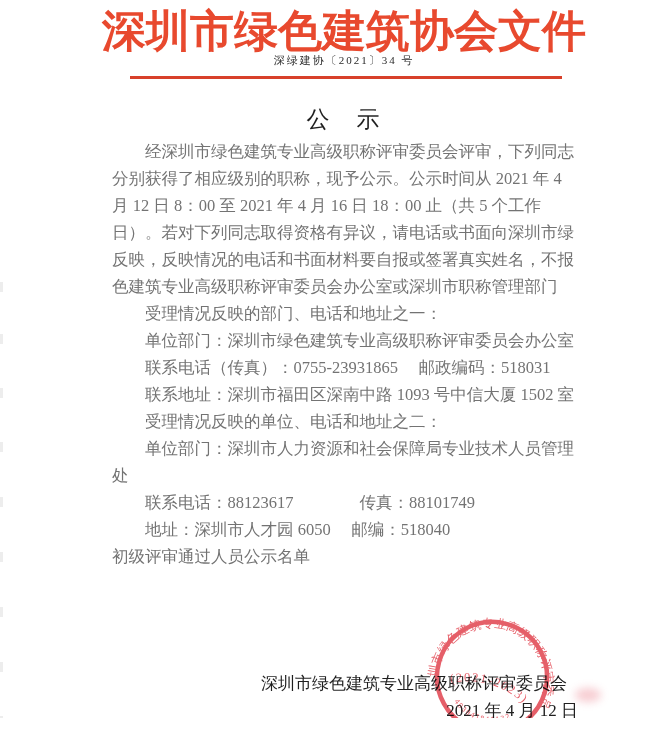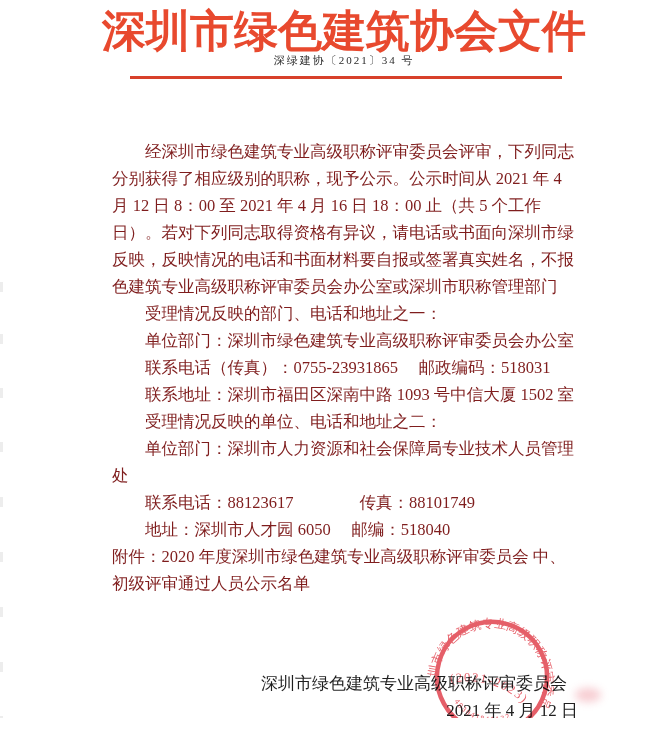--- a/index.html
+++ b/index.html
@@ -39,21 +39,21 @@
     color:#1f1f1f;
     white-space:nowrap;
   }
   .body-lines{
     position:absolute;top:138px;left:112px;width:472px;
   }
   .ln{
     height:27px;line-height:27px;
     font-size:16.5px;
     white-space:nowrap;
-    color:#7f1d1d;
+    color:#737373;
   }
   .ind{padding-left:33px;}
   
   .sig-name{
     position:absolute;top:672px;right:92px;
     font-size:17px;white-space:nowrap;color:#1f1f1f;
   }
   .sig-date{
     position:absolute;top:699px;right:81px;
     font-size:17px;white-space:nowrap;color:#1f1f1f;
@@ -79,38 +79,38 @@
 </style>
 </head>
 <body>
 
 <div class="page">
 
   <div class="hdr-title">深圳市绿色建筑协会文件</div>
   <div class="doc-number">深绿建协〔2021〕34 号</div>
   <div class="red-rule"></div>
 
+  <div class="notice-title">公　示</div>
 
   <div class="body-lines">
     <div class="ln ind">经深圳市绿色建筑专业高级职称评审委员会评审，下列同志</div>
     <div class="ln">分别获得了相应级别的职称，现予公示。公示时间从 2021 年 4</div>
     <div class="ln">月 12 日 8：00 至 2021 年 4 月 16 日 18：00 止（共 5 个工作</div>
     <div class="ln">日）。若对下列同志取得资格有异议，请电话或书面向深圳市绿</div>
     <div class="ln">反映，反映情况的电话和书面材料要自报或签署真实姓名，不报</div>
     <div class="ln">色建筑专业高级职称评审委员会办公室或深圳市职称管理部门</div>
     <div class="ln ind">受理情况反映的部门、电话和地址之一：</div>
     <div class="ln ind">单位部门：深圳市绿色建筑专业高级职称评审委员会办公室</div>
     <div class="ln ind">联系电话（传真）：0755-23931865　 邮政编码：518031</div>
     <div class="ln ind">联系地址：深圳市福田区深南中路 1093 号中信大厦 1502 室</div>
     <div class="ln ind">受理情况反映的单位、电话和地址之二：</div>
     <div class="ln ind">单位部门：深圳市人力资源和社会保障局专业技术人员管理</div>
     <div class="ln">处</div>
     <div class="ln ind">联系电话：88123617　　　　传真：88101749</div>
     <div class="ln ind">地址：深圳市人才园 6050　 邮编：518040</div>
-    <div class="ln">附件：2020 年度深圳市绿色建筑专业高级职称评审委员会 中、</div>
     <div class="ln">初级评审通过人员公示名单</div>
   </div>
 
   <div class="sig-name">深圳市绿色建筑专业高级职称评审委员会</div>
   <div class="sig-date">2021 年 4 月 12 日</div>
 
   <svg class="seal" viewBox="0 0 130 130">
     <g transform="rotate(16 65 65)" fill="#e03c48">
       <circle cx="65" cy="65" r="55" fill="none" stroke="#e03c48" stroke-width="4.5"></circle>
       <defs>

